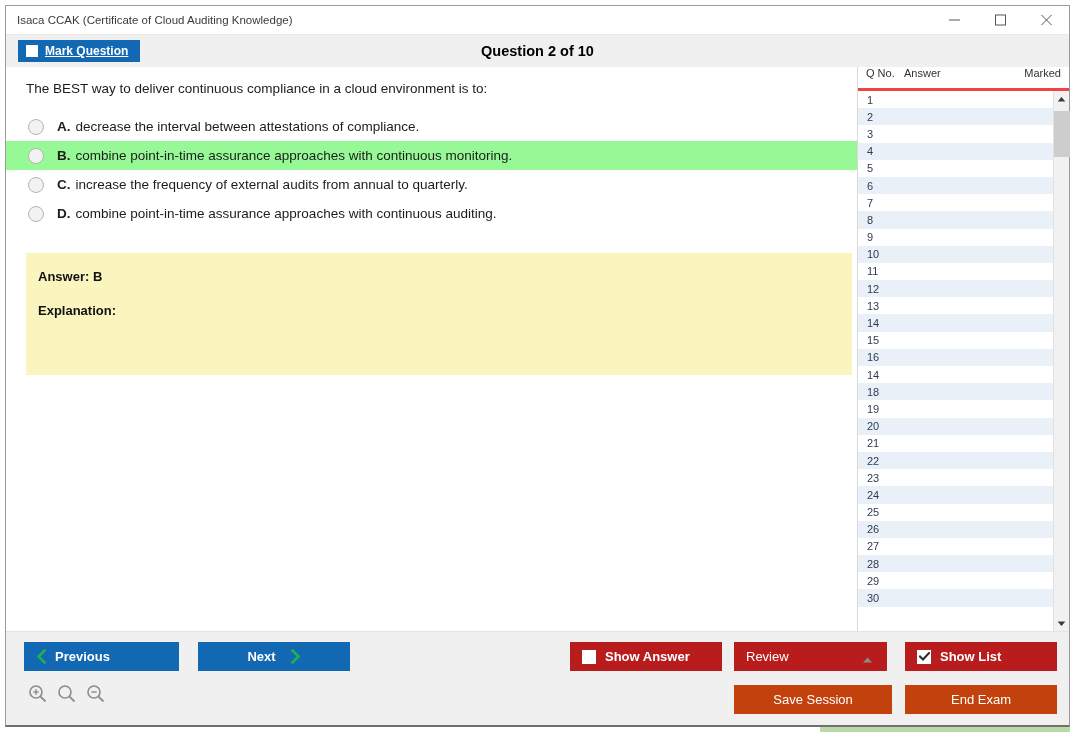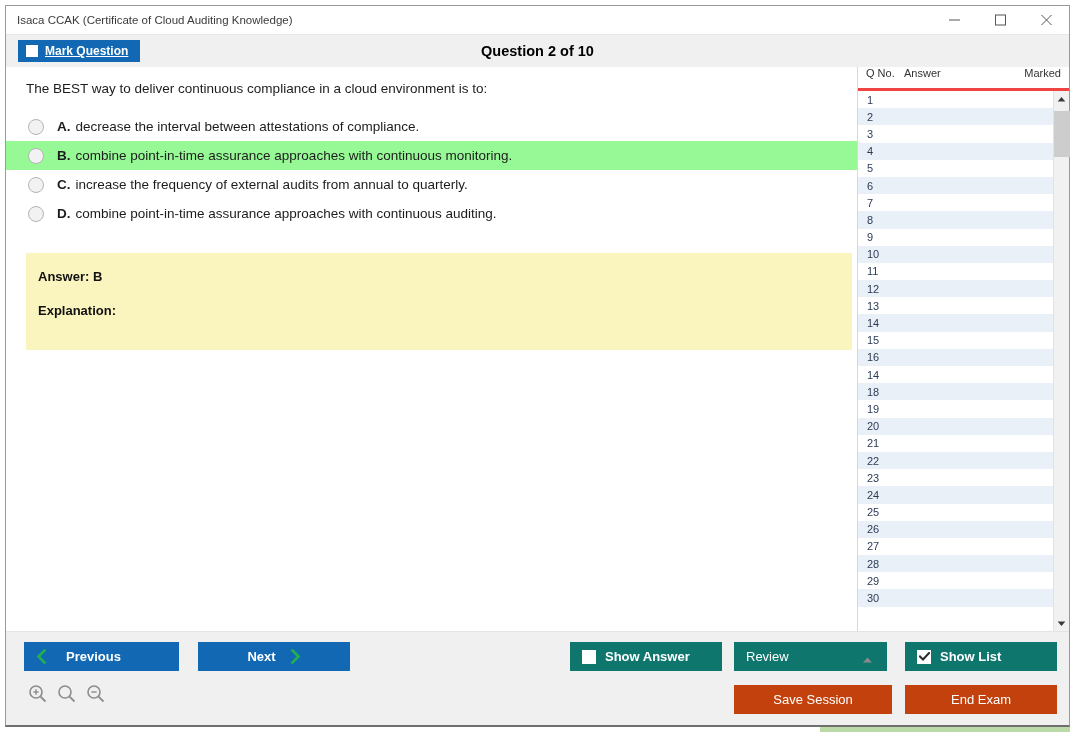--- a/index.html
+++ b/index.html
@@ -107,21 +107,21 @@
     width: 16px; height: 16px; flex: 0 0 16px;
     border: 1px solid #b4b4b4;
     border-radius: 50%;
     background: #f2f2f2;
     margin-right: 13px;
   }
   .opt-letter { font-weight: bold; margin-right: 5px; }
 
   .answer-panel {
     margin: 25px 0 0 20px;
-    width: 826px; height: 97px;
+    width: 826px; height: 122px;
     background: #faf4be;
     padding: 16px 0 0 12px;
   }
   .answer-line {
     font-size: 13px; font-weight: bold; color: #111111;
   }
   .answer-line + .answer-line { margin-top: 19px; }
 
   
   .listpanel {
@@ -183,33 +183,33 @@
   }
   .btn {
     position: absolute;
     display: flex; align-items: center;
     font-size: 13px; font-weight: bold;
     color: #ffffff;
     border: none; cursor: pointer;
     font-family: "Liberation Sans", sans-serif;
   }
   .btn-blue { background: #1268b3; height: 29px; }
-  .btn-orange { background: #0f766e; height: 29px; }
+  .btn-orange { background: #b91c1c; height: 29px; }
   .btn-navy { background: #c2410c; height: 29px; font-weight: normal; font-size: 13px; }
 
   #btn-previous { left: 18px; top: 10px; width: 155px; padding-left: 12px; }
   #btn-next { left: 192px; top: 10px; width: 152px; justify-content: center; text-align: right; }
   #btn-show-answer { left: 564px; top: 10px; width: 152px; padding-left: 12px; }
   #btn-review { left: 728px; top: 10px; width: 153px; padding-left: 12px; font-weight: normal; }
   #btn-show-list { left: 899px; top: 10px; width: 152px; padding-left: 12px; }
   #btn-save-session { left: 728px; top: 53px; width: 158px; justify-content: center; }
   #btn-end-exam { left: 899px; top: 53px; width: 152px; justify-content: center; }
 
   .chev { flex: 0 0 auto; display: flex; align-items: center; }
-  .lbl-prev { margin-left: 19px; }
+  .lbl-prev { margin-left: 8px; }
   .lbl-next { margin-right: 14px; }
   .cb {
     width: 14px; height: 14px; flex: 0 0 14px;
     background: #ffffff;
     margin-right: 9px;
     display: flex; align-items: center; justify-content: center;
   }
   .review-arrow { position: absolute; right: 14px; top: 10px; }
 
   .zoom-tools {

